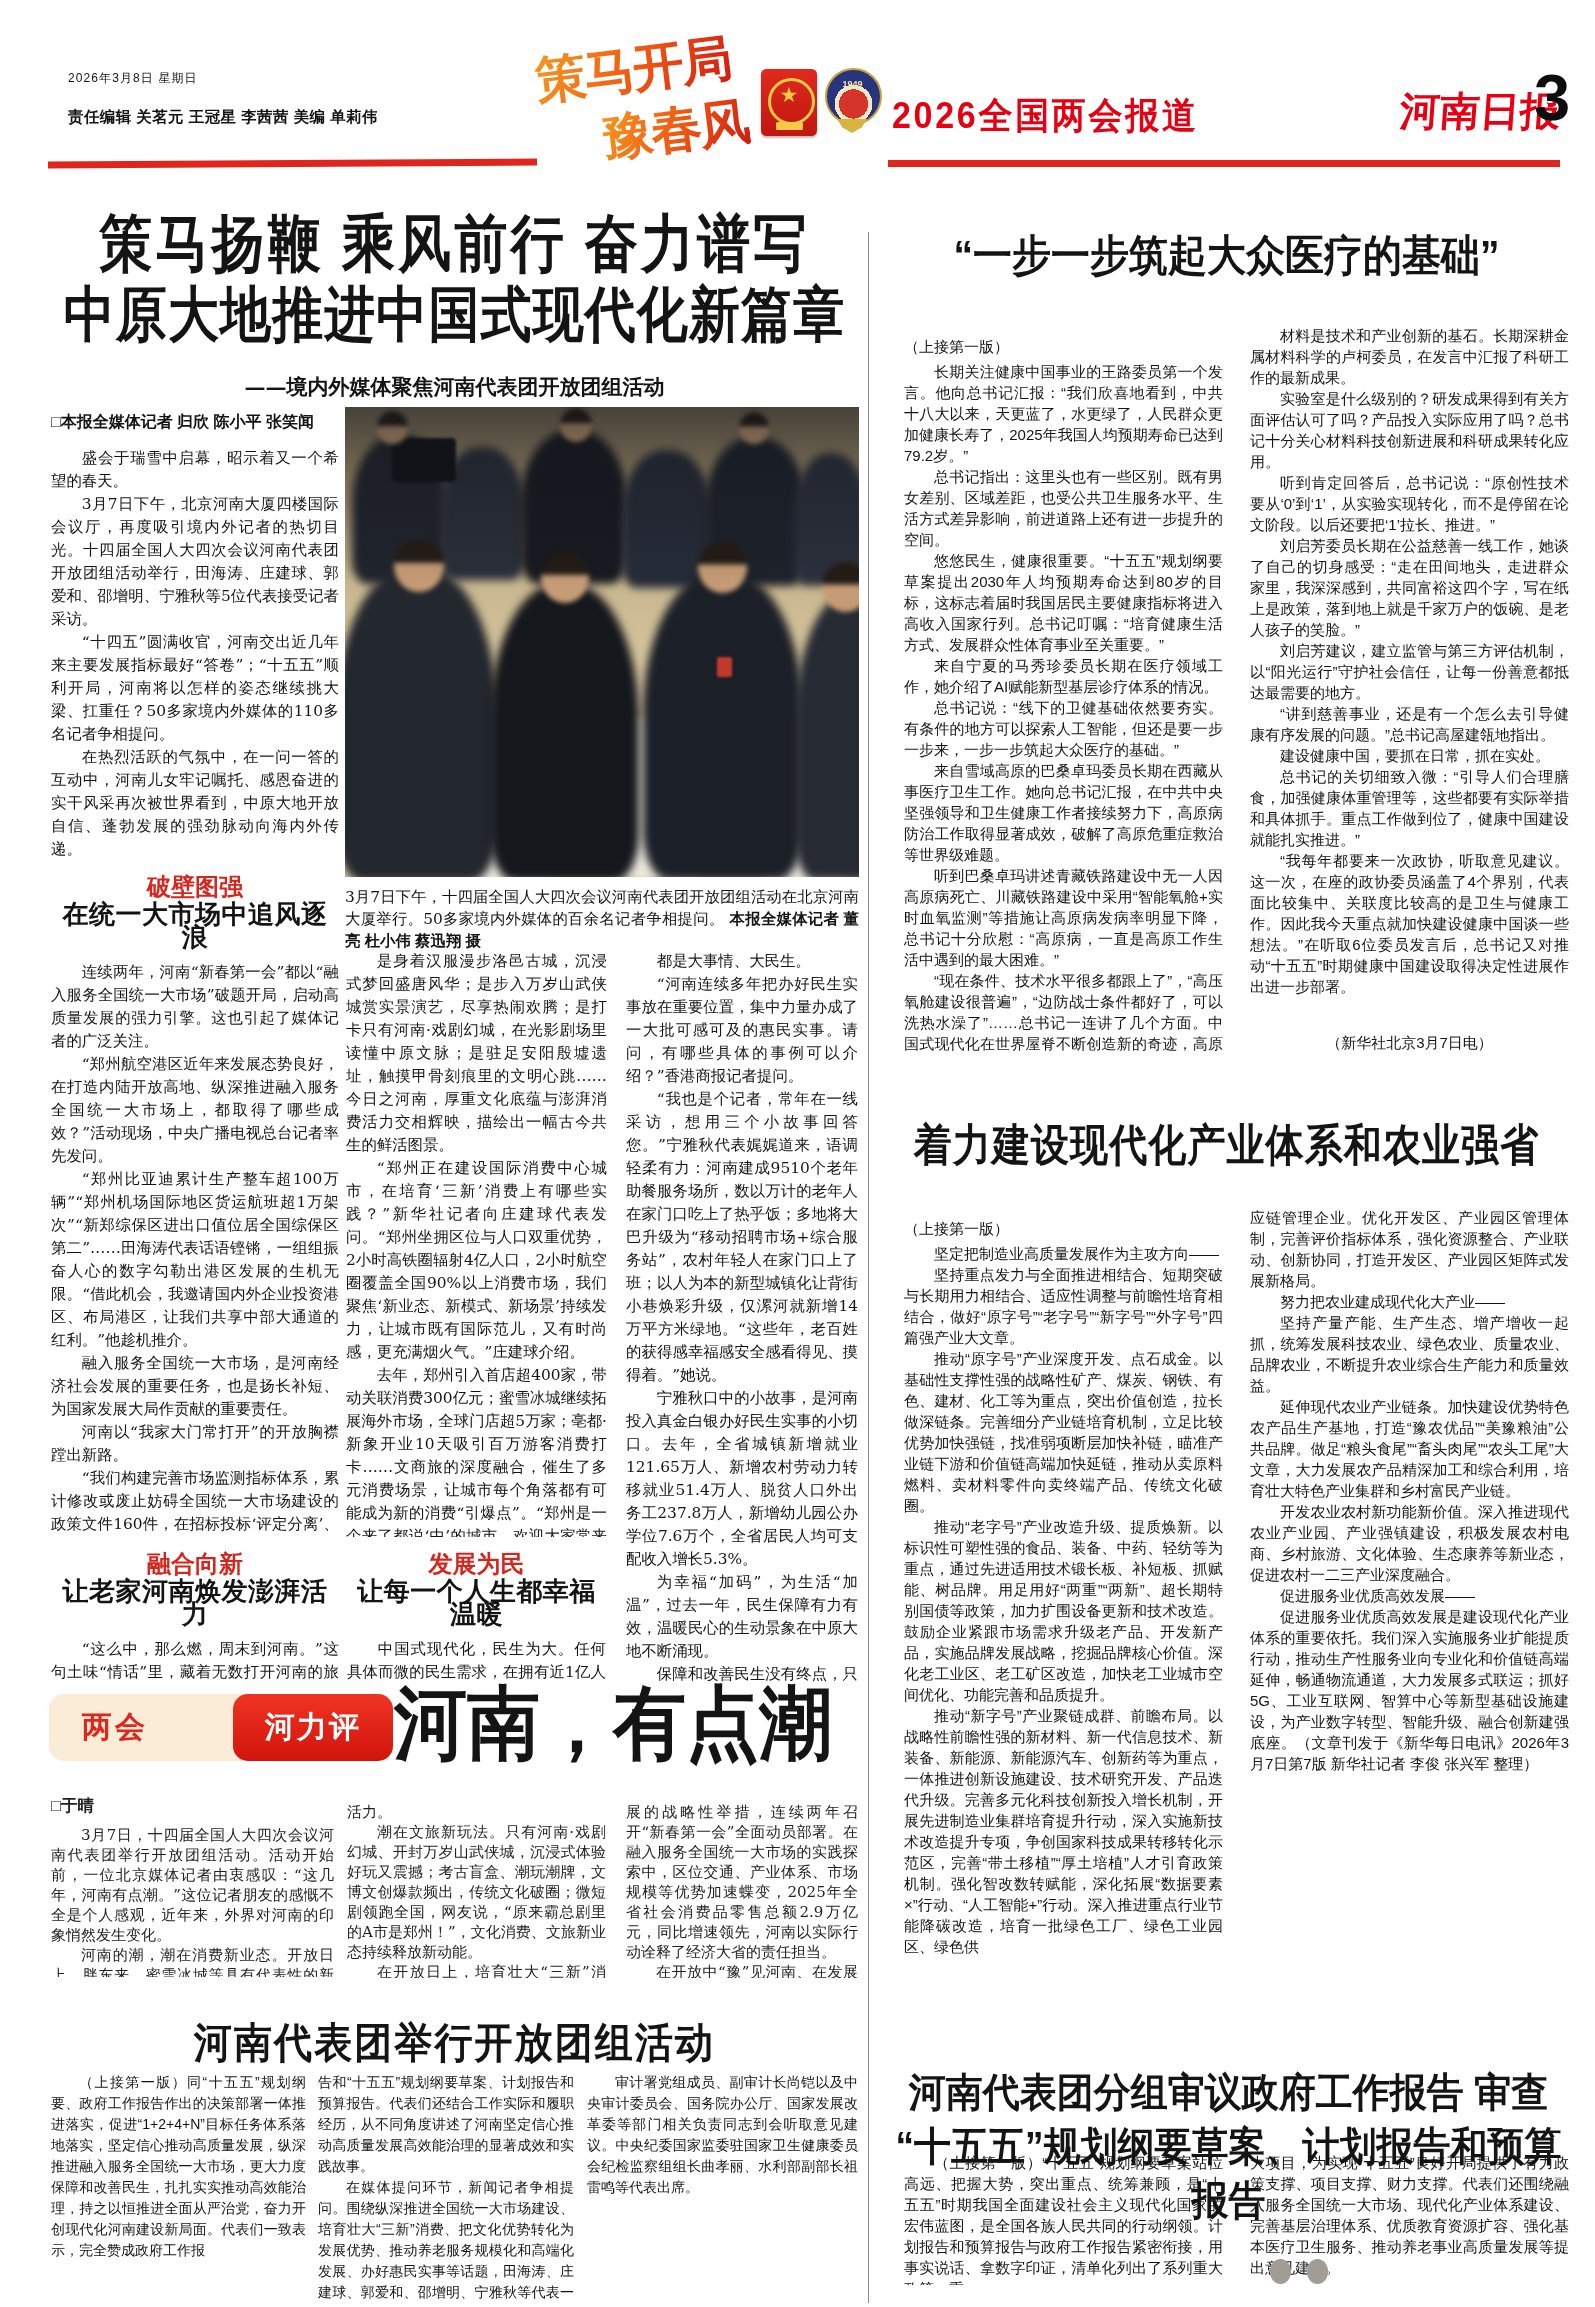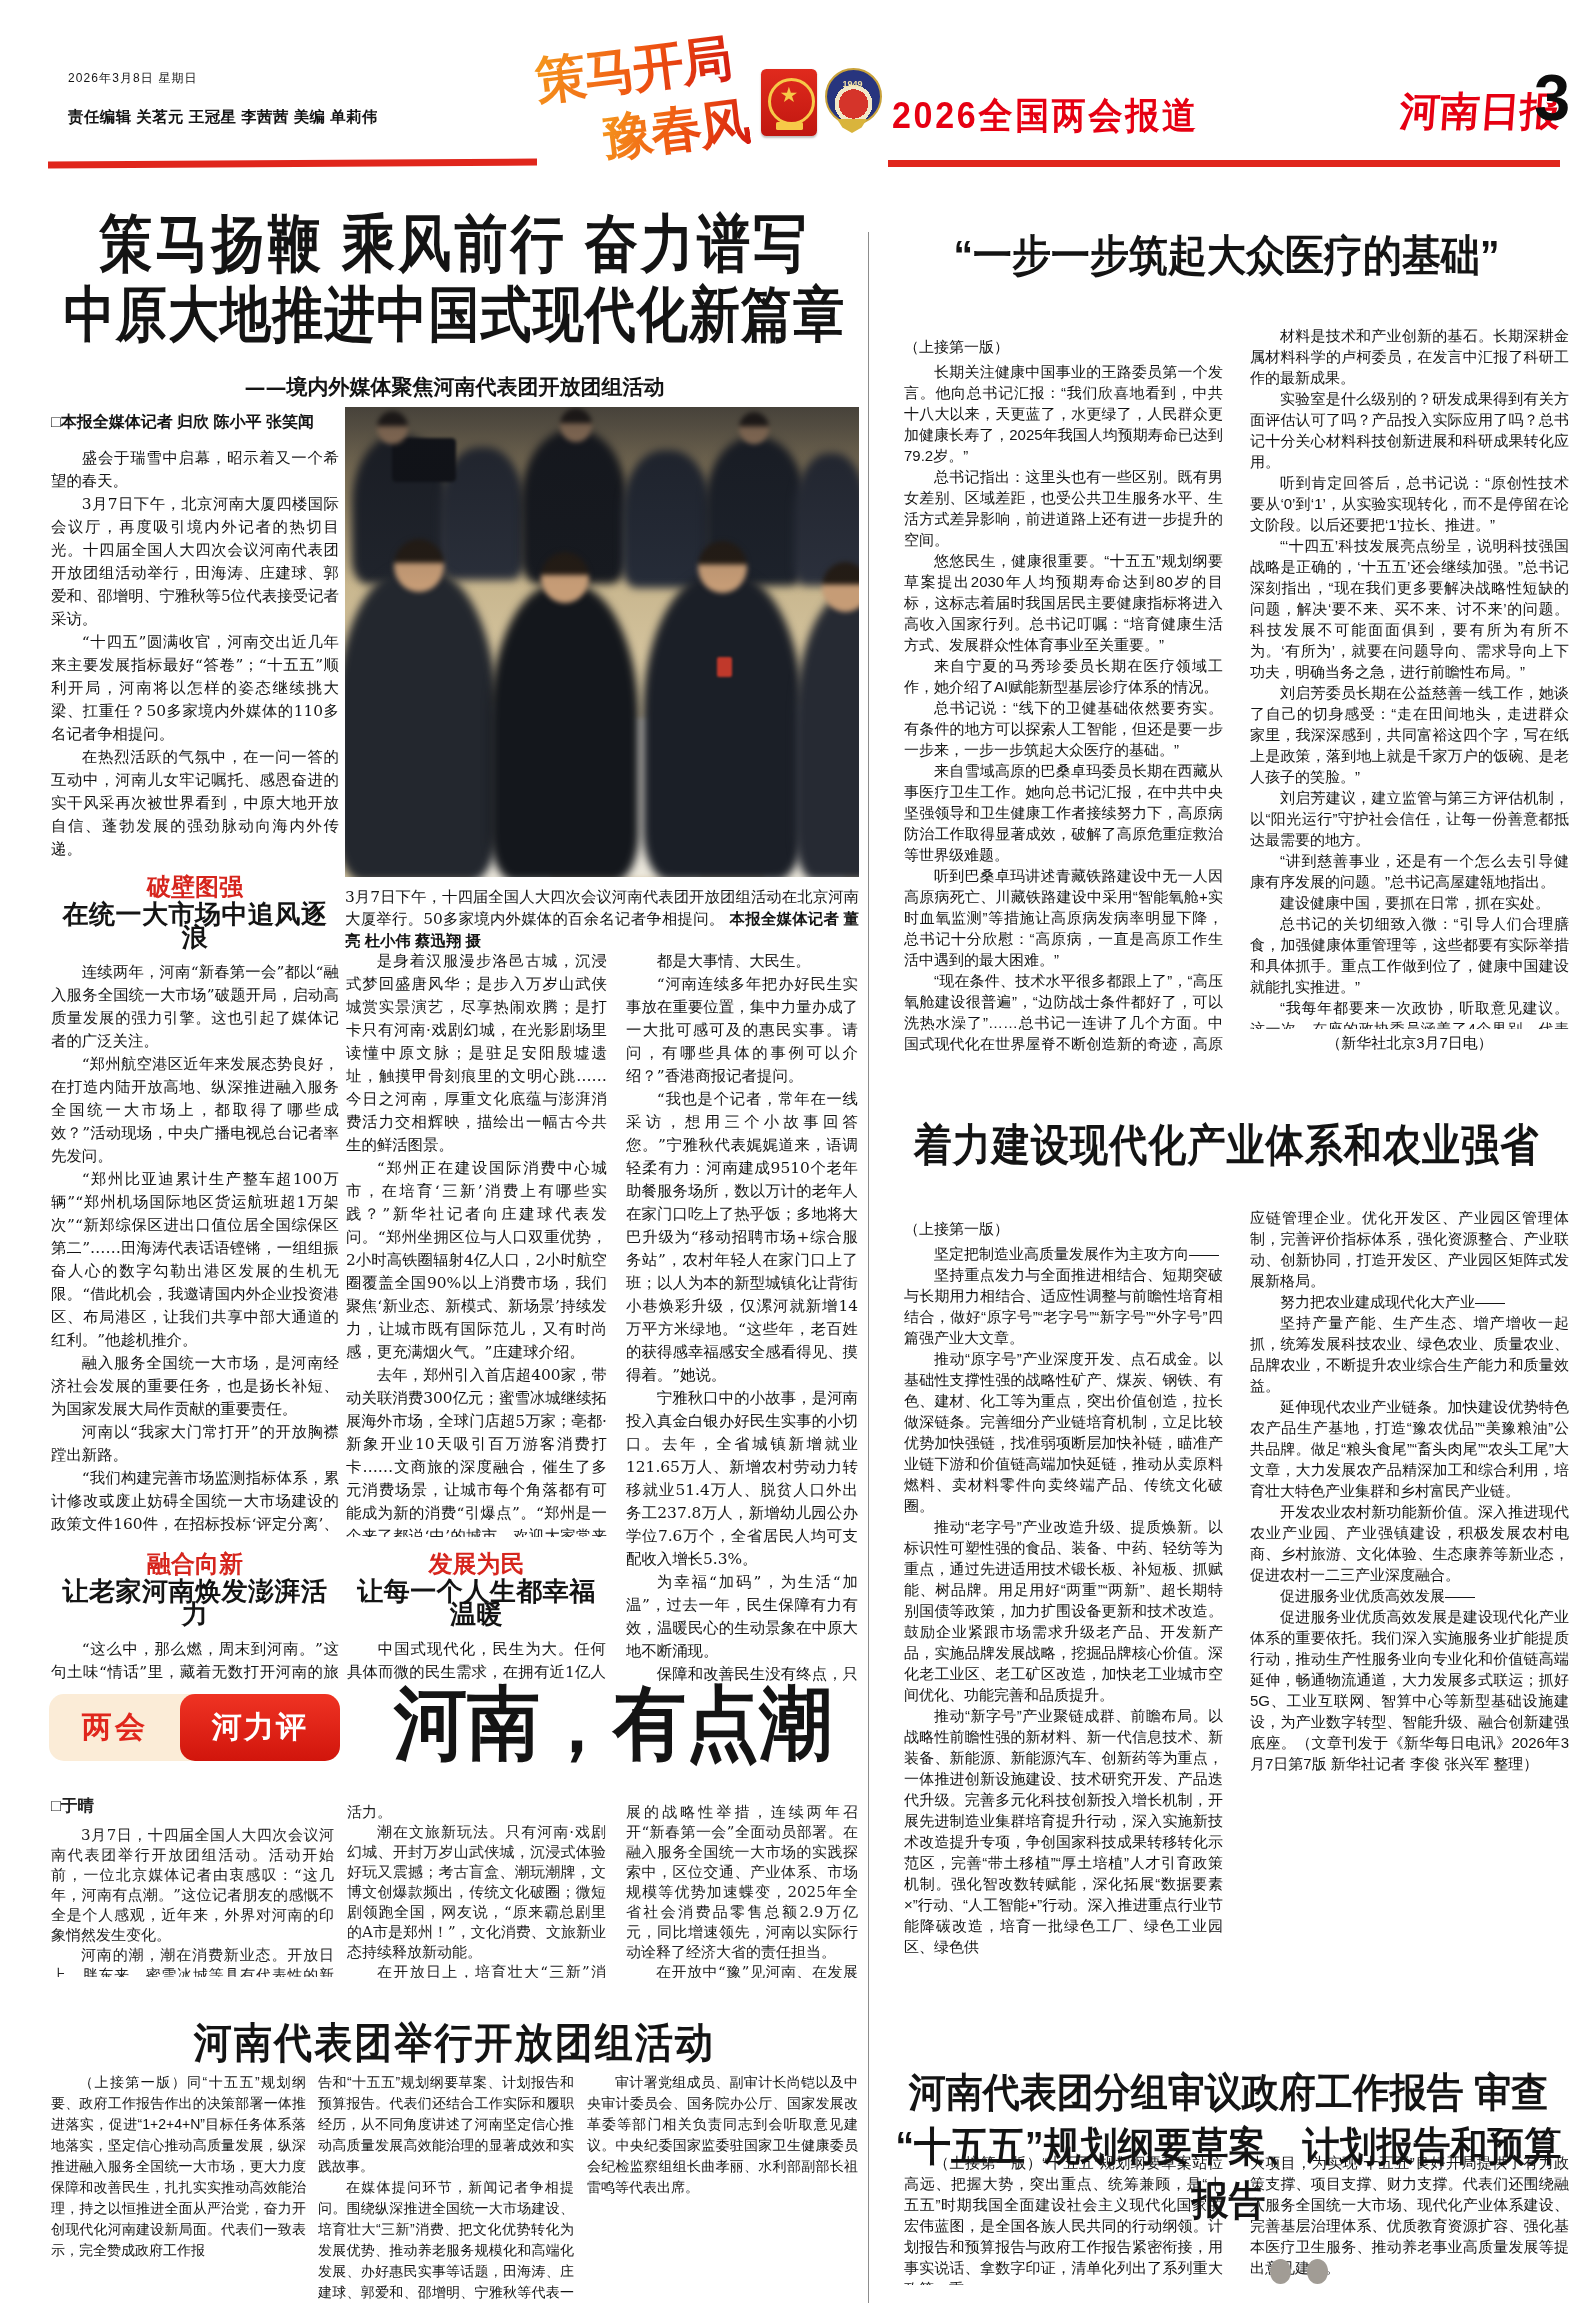--- a/index.html
+++ b/index.html
@@ -66,21 +66,21 @@
   .chair{position:absolute;background:#ece8dd;border-radius:10.6px 10.6px 0 0;filter:blur(2.7px);}
   .cam{position:absolute;background:#101217;filter:blur(1.6px);border-radius:4.3px;}
   .shade{position:absolute;left:0;top:0;right:0;height:38%;
          background:linear-gradient(180deg,rgba(18,20,26,.5),rgba(18,20,26,0));}
   .redchip{position:absolute;background:#c0392b;filter:blur(1.1px);border-radius:2.1px;}
 
   #caption{left:345px;top:886px;width:514px;font-family:"DejaVu Serif",serif;font-size:15.4px;line-height:22px;text-align:justify;}
   #caption b{font-family:"Liberation Sans",sans-serif;}
 
   
-  #badge{left:49px;top:1694px;width:291px;height:67px;background:#fbecd7;border-radius:15px;font-family:Liberation Mono, monospace;}
+  #badge{left:49px;top:1694px;width:344px;height:67px;background:#fbecd7;border-radius:15px;font-family:Liberation Mono, monospace;}
   #badge-l{position:absolute;left:0;top:0;width:132px;height:67px;display:flex;align-items:center;justify-content:center;
            color:#e0261c;font-size:30px;font-weight:900;letter-spacing:3.2px;}
   #badge-r{position:absolute;right:0;top:0;width:160px;height:67px;background:linear-gradient(180deg,#ef3323,#d1150c);
            border-radius:15px;display:flex;align-items:center;justify-content:center;
            color:#fff;font-size:30px;font-weight:900;letter-spacing:2.1px;}
   #ph{left:367px;top:1683px;width:492px;text-align:center;font-size:73px;font-weight:900;line-height:1;
       transform:scaleY(1.1);transform-origin:center top;white-space:nowrap;}
   .k-body{font-family:"DejaVu Serif","Liberation Serif",serif;font-size:15px;line-height:20px;color:#222;}
   #pcol1{left:51px;top:1795px;width:283px;height:182px;}
   #pcol2{left:347px;top:1802px;width:259px;height:176px;}
@@ -264,21 +264,20 @@
       <p class="p">总书记说：“线下的卫健基础依然要夯实。有条件的地方可以探索人工智能，但还是要一步一步来，一步一步筑起大众医疗的基础。”</p>
       <p class="p">来自雪域高原的巴桑卓玛委员长期在西藏从事医疗卫生工作。她向总书记汇报，在中共中央坚强领导和卫生健康工作者接续努力下，高原病防治工作取得显著成效，破解了高原危重症救治等世界级难题。</p>
       <p class="p">听到巴桑卓玛讲述青藏铁路建设中无一人因高原病死亡、川藏铁路建设中采用“智能氧舱+实时血氧监测”等措施让高原病发病率明显下降，总书记十分欣慰：“高原病，一直是高原工作生活中遇到的最大困难。”</p>
       <p class="p">“现在条件、技术水平很多都跟上了”，“高压氧舱建设很普遍”，“边防战士条件都好了，可以洗热水澡了”……总书记一连讲了几个方面。中国式现代化在世界屋脊不断创造新的奇迹，高原病防治既是一个缩影，更是一个力证。</p>
       <p class="p">蒋建东委员是一位药物研究者，他向总书记汇报：“过去20多年，中国药学走过了从仿制到优化，再到创新的三个阶段，多次实现跨越。在药学领域，我国由20多年前全球排名20名开外，发展到今天的全球前列。”</p>
     </div>
   <div class="col r-body" id="acol2">
       <p class="p">材料是技术和产业创新的基石。长期深耕金属材料科学的卢柯委员，在发言中汇报了科研工作的最新成果。</p>
       <p class="p">实验室是什么级别的？研发成果得到有关方面评估认可了吗？产品投入实际应用了吗？总书记十分关心材料科技创新进展和科研成果转化应用。</p>
       <p class="p">听到肯定回答后，总书记说：“原创性技术要从‘0’到‘1’，从实验实现转化，而不是停留在论文阶段。以后还要把‘1’拉长、推进。”</p>
-      <p class="p">“‘十四五’科技发展亮点纷呈，说明科技强国战略是正确的，‘十五五’还会继续加强。”总书记深刻指出，“现在我们更多要解决战略性短缺的问题，解决‘要不来、买不来、讨不来’的问题。科技发展不可能面面俱到，要有所为有所不为。‘有所为’，就要在问题导向、需求导向上下功夫，明确当务之急，进行前瞻性布局。”</p>
       <p class="p">刘启芳委员长期在公益慈善一线工作，她谈了自己的切身感受：“走在田间地头，走进群众家里，我深深感到，共同富裕这四个字，写在纸上是政策，落到地上就是千家万户的饭碗、是老人孩子的笑脸。”</p>
       <p class="p">刘启芳建议，建立监管与第三方评估机制，以“阳光运行”守护社会信任，让每一份善意都抵达最需要的地方。</p>
       <p class="p">“讲到慈善事业，还是有一个怎么去引导健康有序发展的问题。”总书记高屋建瓴地指出。</p>
       <p class="p">建设健康中国，要抓在日常，抓在实处。</p>
       <p class="p">总书记的关切细致入微：“引导人们合理膳食，加强健康体重管理等，这些都要有实际举措和具体抓手。重点工作做到位了，健康中国建设就能扎实推进。”</p>
       <p class="p">“我每年都要来一次政协，听取意见建议。这一次，在座的政协委员涵盖了4个界别，代表面比较集中、关联度比较高的是卫生与健康工作。因此我今天重点就加快建设健康中国谈一些想法。”在听取6位委员发言后，总书记又对推动“十五五”时期健康中国建设取得决定性进展作出进一步部署。</p>
     </div>
   <div class="abs" id="aend">（新华社北京3月7日电）</div>
 
   <div class="abs" id="bh">着力建设现代化产业体系和农业强省</div>

